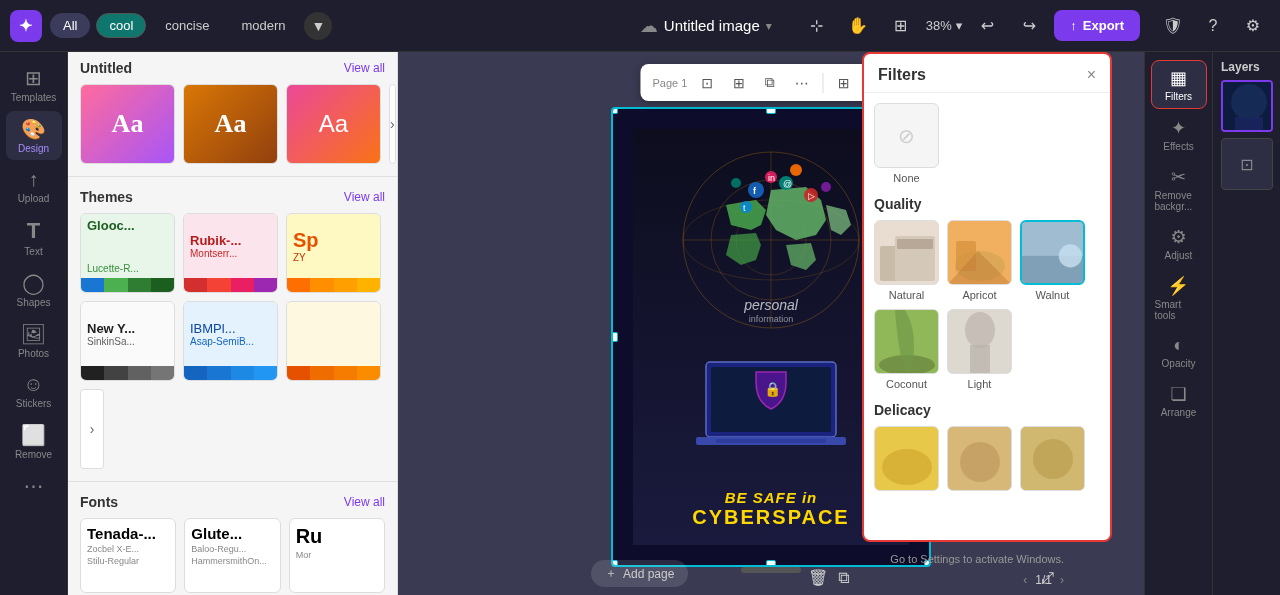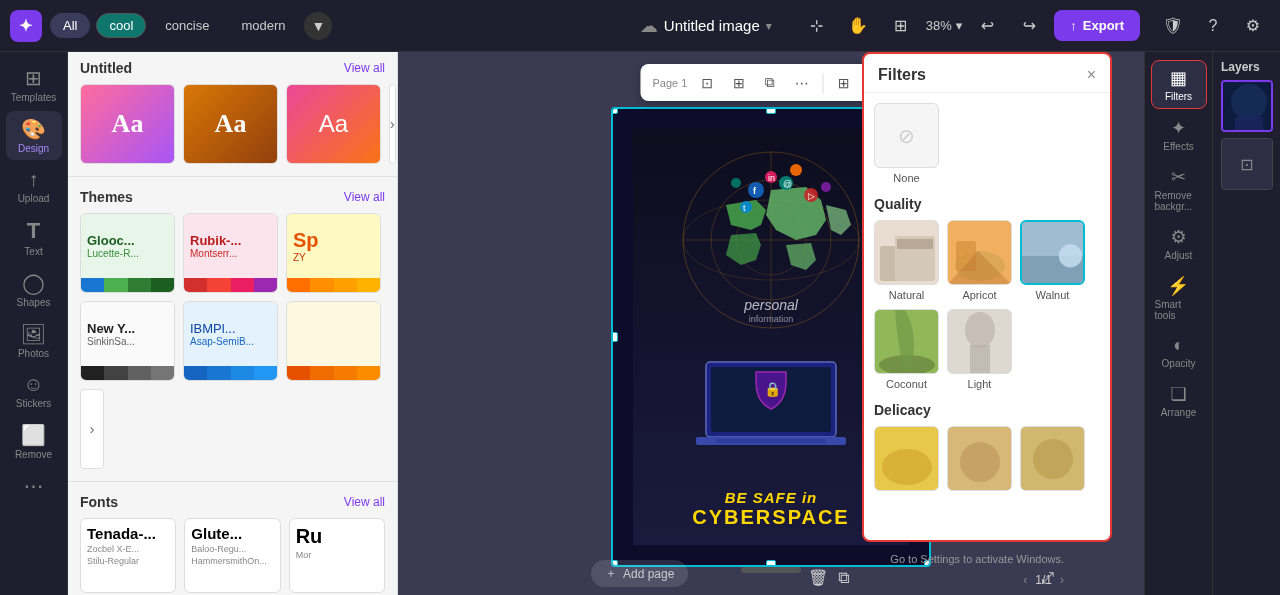--- a/index.html
+++ b/index.html
@@ -533,21 +533,21 @@
     <div class="divider"></div>
 
     <div class="section">
       <div class="section-header">
         <span class="section-title">Themes</span>
         <span class="view-all-link">View all</span>
       </div>
       <div class="theme-grid">
 
         <div class="theme-card">
-          <div class="theme-font-area" style="background:#e8f5e9;">
+          <div class="theme-font-area" style="background:#e8f5e9;justify-content:space-between;">
             <span style="font-size:13px;font-weight:700;color:#1b5e20;">Glooc...</span>
             <span style="font-size:10px;color:#388e3c;">Lucette-R...</span>
           </div>
           <div class="theme-color-bar">
             <div class="theme-color-swatch" style="background:#1976d2;"></div>
             <div class="theme-color-swatch" style="background:#4caf50;"></div>
             <div class="theme-color-swatch" style="background:#2e7d32;"></div>
             <div class="theme-color-swatch" style="background:#1b5e20;"></div>
           </div>
         </div>

